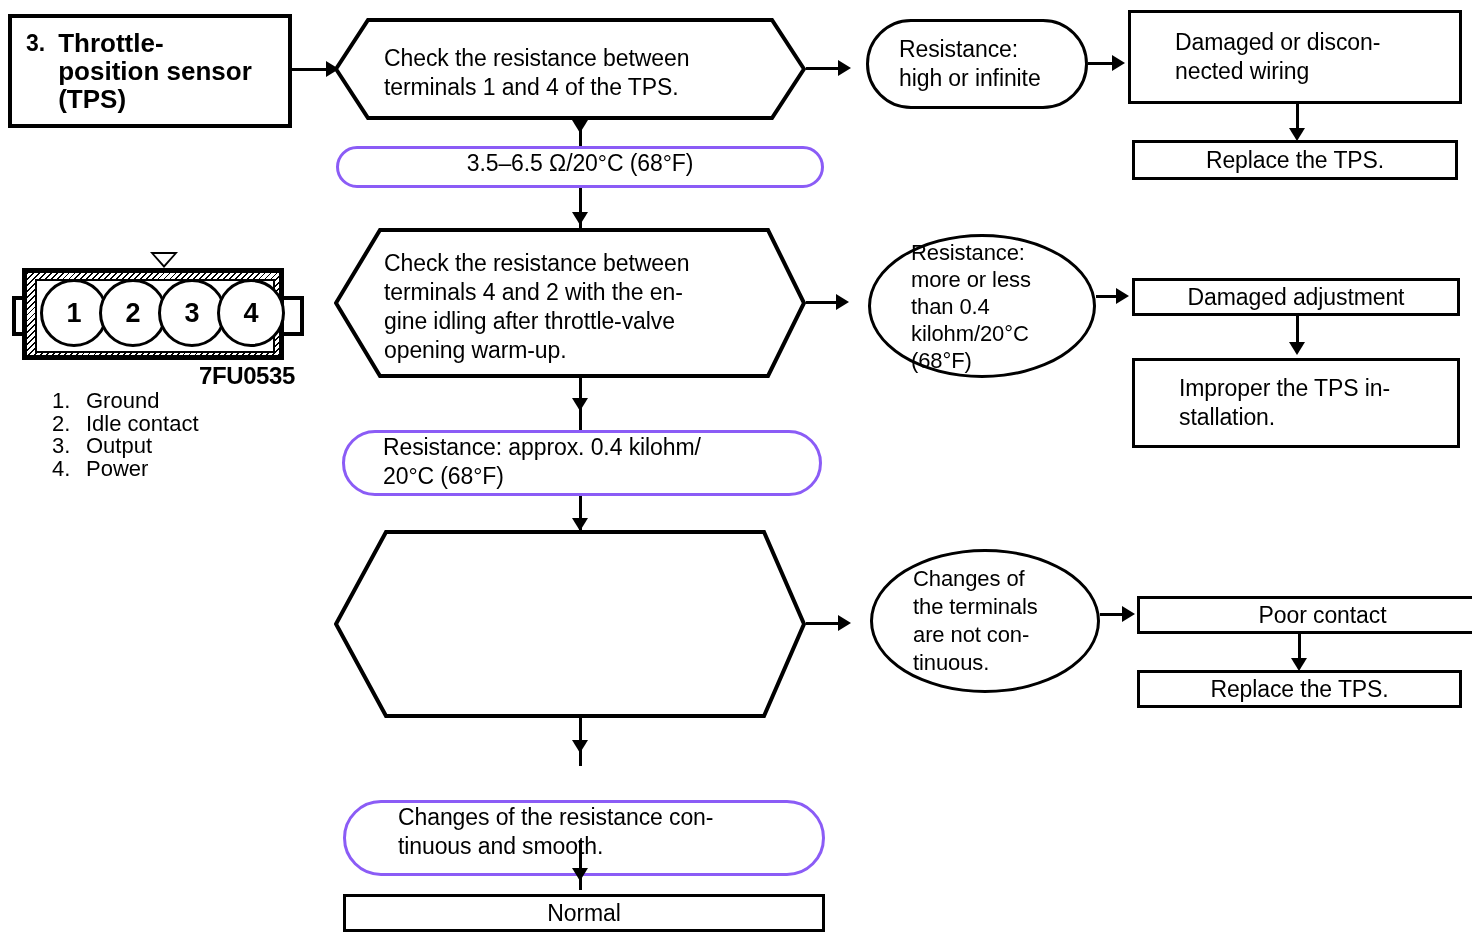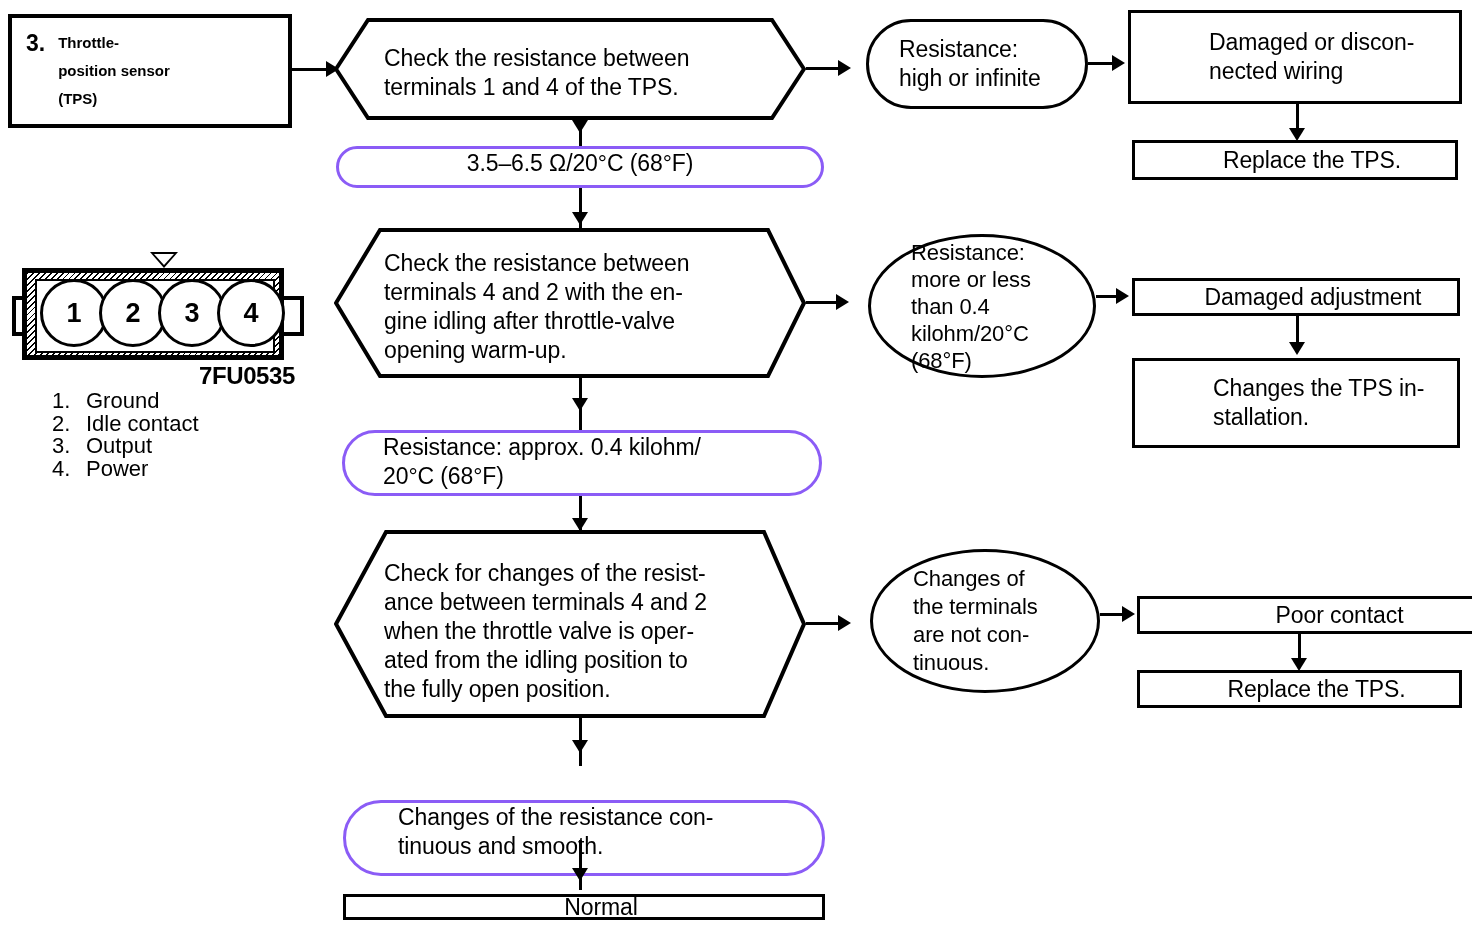--- a/index.html
+++ b/index.html
@@ -41,34 +41,34 @@
     padding-right: 6px;
   }
   .title-num {
     font-weight: bold;
     font-size: 23px;
     line-height: 28px;
     margin-right: 13px;
   }
   .title-label {
     font-weight: bold;
-    font-size: 15px;
+    font-size: 26px;
     line-height: 28px;
     white-space: pre-line;
   }
 
   
   .rect-box {
     border: 3px solid #000;
     background: #fff;
     display: flex;
     align-items: center;
   }
   .rect-box.center { justify-content: center; }
-  .rect-box .node-text { padding: 0 22px; margin-left: 34px; }
+  .rect-box .node-text { padding: 0 22px; }
   .rect-box.left .node-text { padding-left: 44px; }
 
   
   .hex-wrap { }
   .hex-svg { position: absolute; left: 0; top: 0; }
   .hex-text {
     position: absolute;
     z-index: 2;
   }
 
@@ -305,44 +305,39 @@
   <div class="arrow-right" style="left:1116px; top:288px;"></div>
 
   <div class="abs rect-box center" style="left:1132px; top:278px; width:328px; height:38px;">
     <div class="node-text">Damaged adjustment</div>
   </div>
 
   <div class="abs ln" style="left:1296px; top:316px; width:3px; height:34px;"></div>
   <div class="arrow-down" style="left:1289px; top:342px;"></div>
 
   <div class="abs rect-box left" style="left:1132px; top:358px; width:328px; height:90px;">
-    <div class="node-text">Changes the TPS in-
+    <div class="node-text">Improper the TPS in-
 stallation.</div>
   </div>
 
   <div class="abs ln" style="left:579px; top:376px; width:3px; height:56px;"></div>
   <div class="arrow-down" style="left:572px; top:398px;"></div>
 
   <div class="abs stadium" style="left:342px; top:430px; width:480px; height:66px; border-radius:999px;">
     <div class="node-text" style="padding-left:38px;">Resistance: approx. 0.4 kilohm/
 20°C (68°F)</div>
   </div>
 
   <div class="abs ln" style="left:579px; top:496px; width:3px; height:40px;"></div>
   <div class="arrow-down" style="left:572px; top:518px;"></div>
 
   <div class="abs hex-wrap" style="left:334px; top:530px; width:472px; height:188px;">
     <svg class="hex-svg" width="472" height="188" viewBox="0 0 472 188">
       <polygon points="52,2 430,2 470,94 430,186 52,186 2,94" fill="#ffffff" stroke="#000000" stroke-width="4"></polygon>
     </svg>
-    <div class="hex-text node-text" style="left:50px; top:29px; width:410px;">Check for changes of the resist-
-ance between terminals 4 and 2
-when the throttle valve is oper-
-ated from the idling position to
-the fully open position.</div>
   </div>
 
   <div class="abs ln" style="left:806px; top:622px; width:42px; height:3px;"></div>
   <div class="arrow-right" style="left:838px; top:615px;"></div>
 
   <div class="abs ellipse" style="left:870px; top:549px; width:230px; height:144px;">
     <div class="node-text" style="font-size:22px; line-height:28px; padding-left:40px;">Changes of
 the terminals
 are not con-
 tinuous.</div>
@@ -366,17 +361,17 @@
   <div class="arrow-down" style="left:572px; top:740px;"></div>
 
   <div class="abs stadium" style="left:343px; top:764px; width:482px; height:76px; border-radius:999px;margin-top:36px;">
     <div class="node-text" style="padding-left:52px;">Changes of the resistance con-
 tinuous and smooth.</div>
   </div>
 
   <div class="abs ln" style="left:579px; top:840px; width:3px; height:50px;"></div>
   <div class="arrow-down" style="left:572px; top:868px;"></div>
 
-  <div class="abs rect-box center" style="left:343px; top:894px; width:482px; height:26px;">
+  <div class="abs rect-box center" style="left:343px; top:894px; width:482px; height:38px;">
     <div class="node-text">Normal</div>
   </div>
 
 </div>
 
 </body></html>

